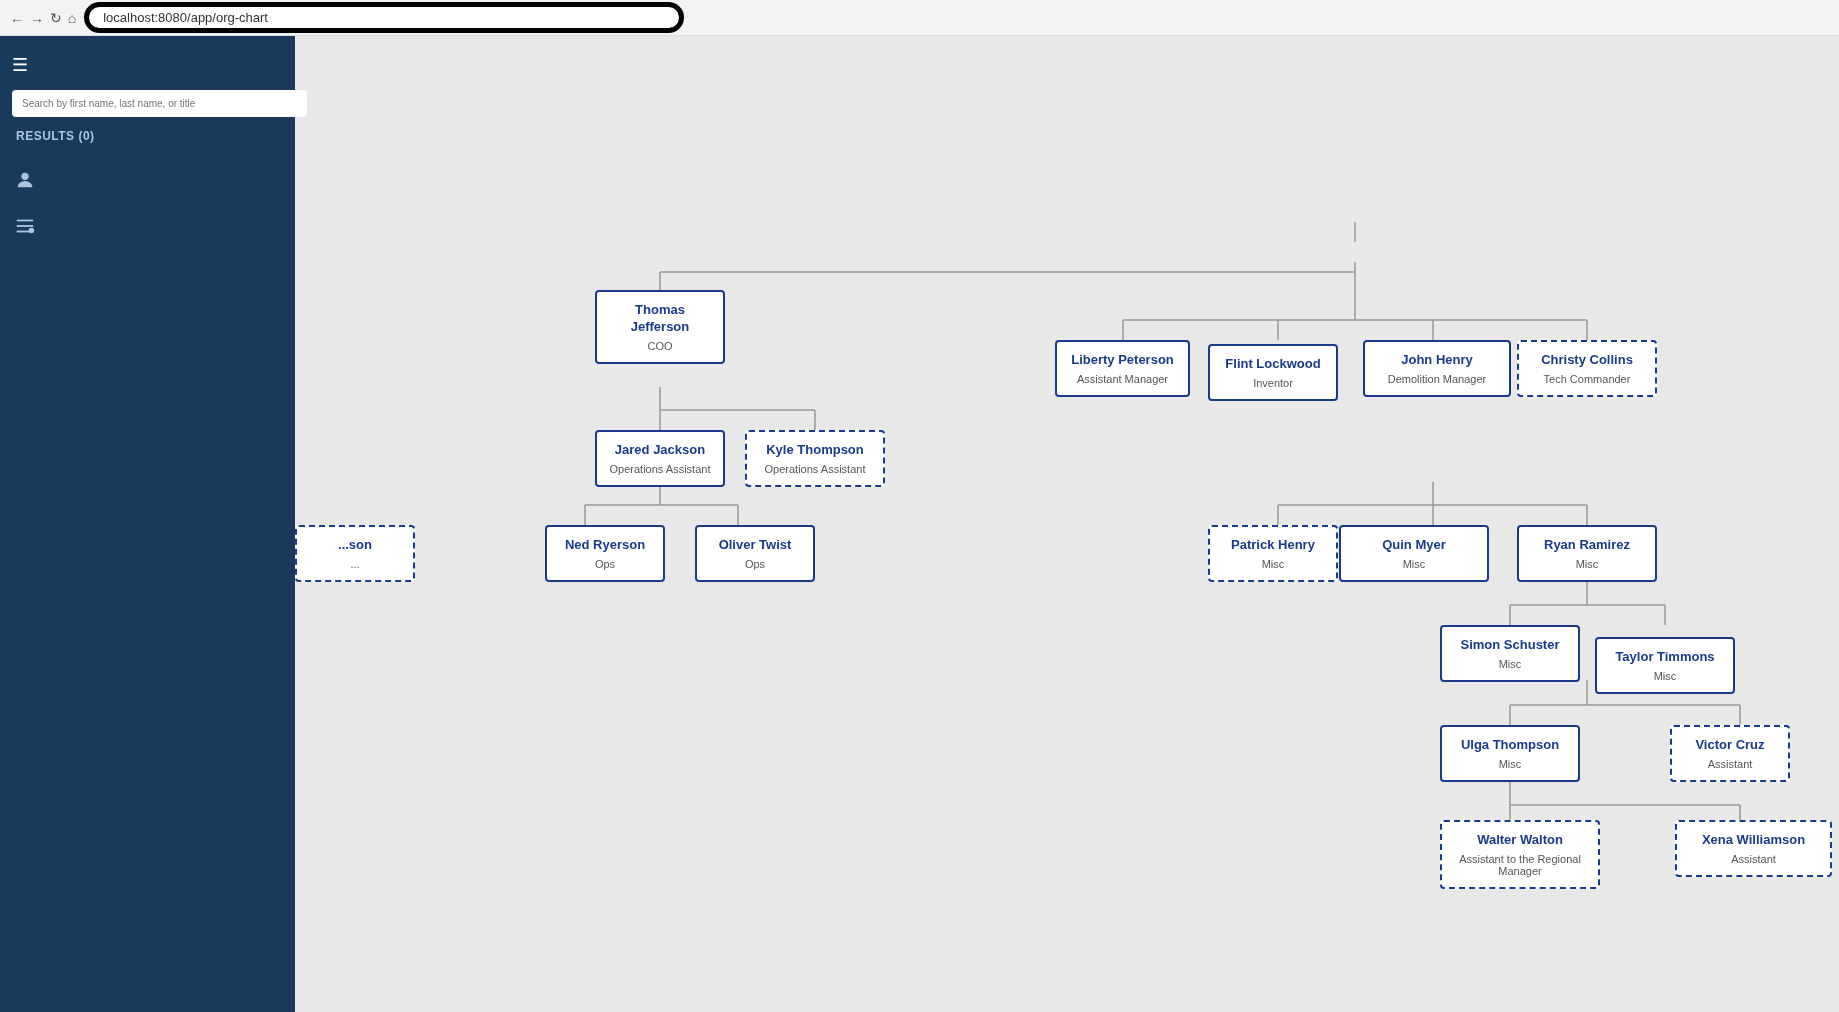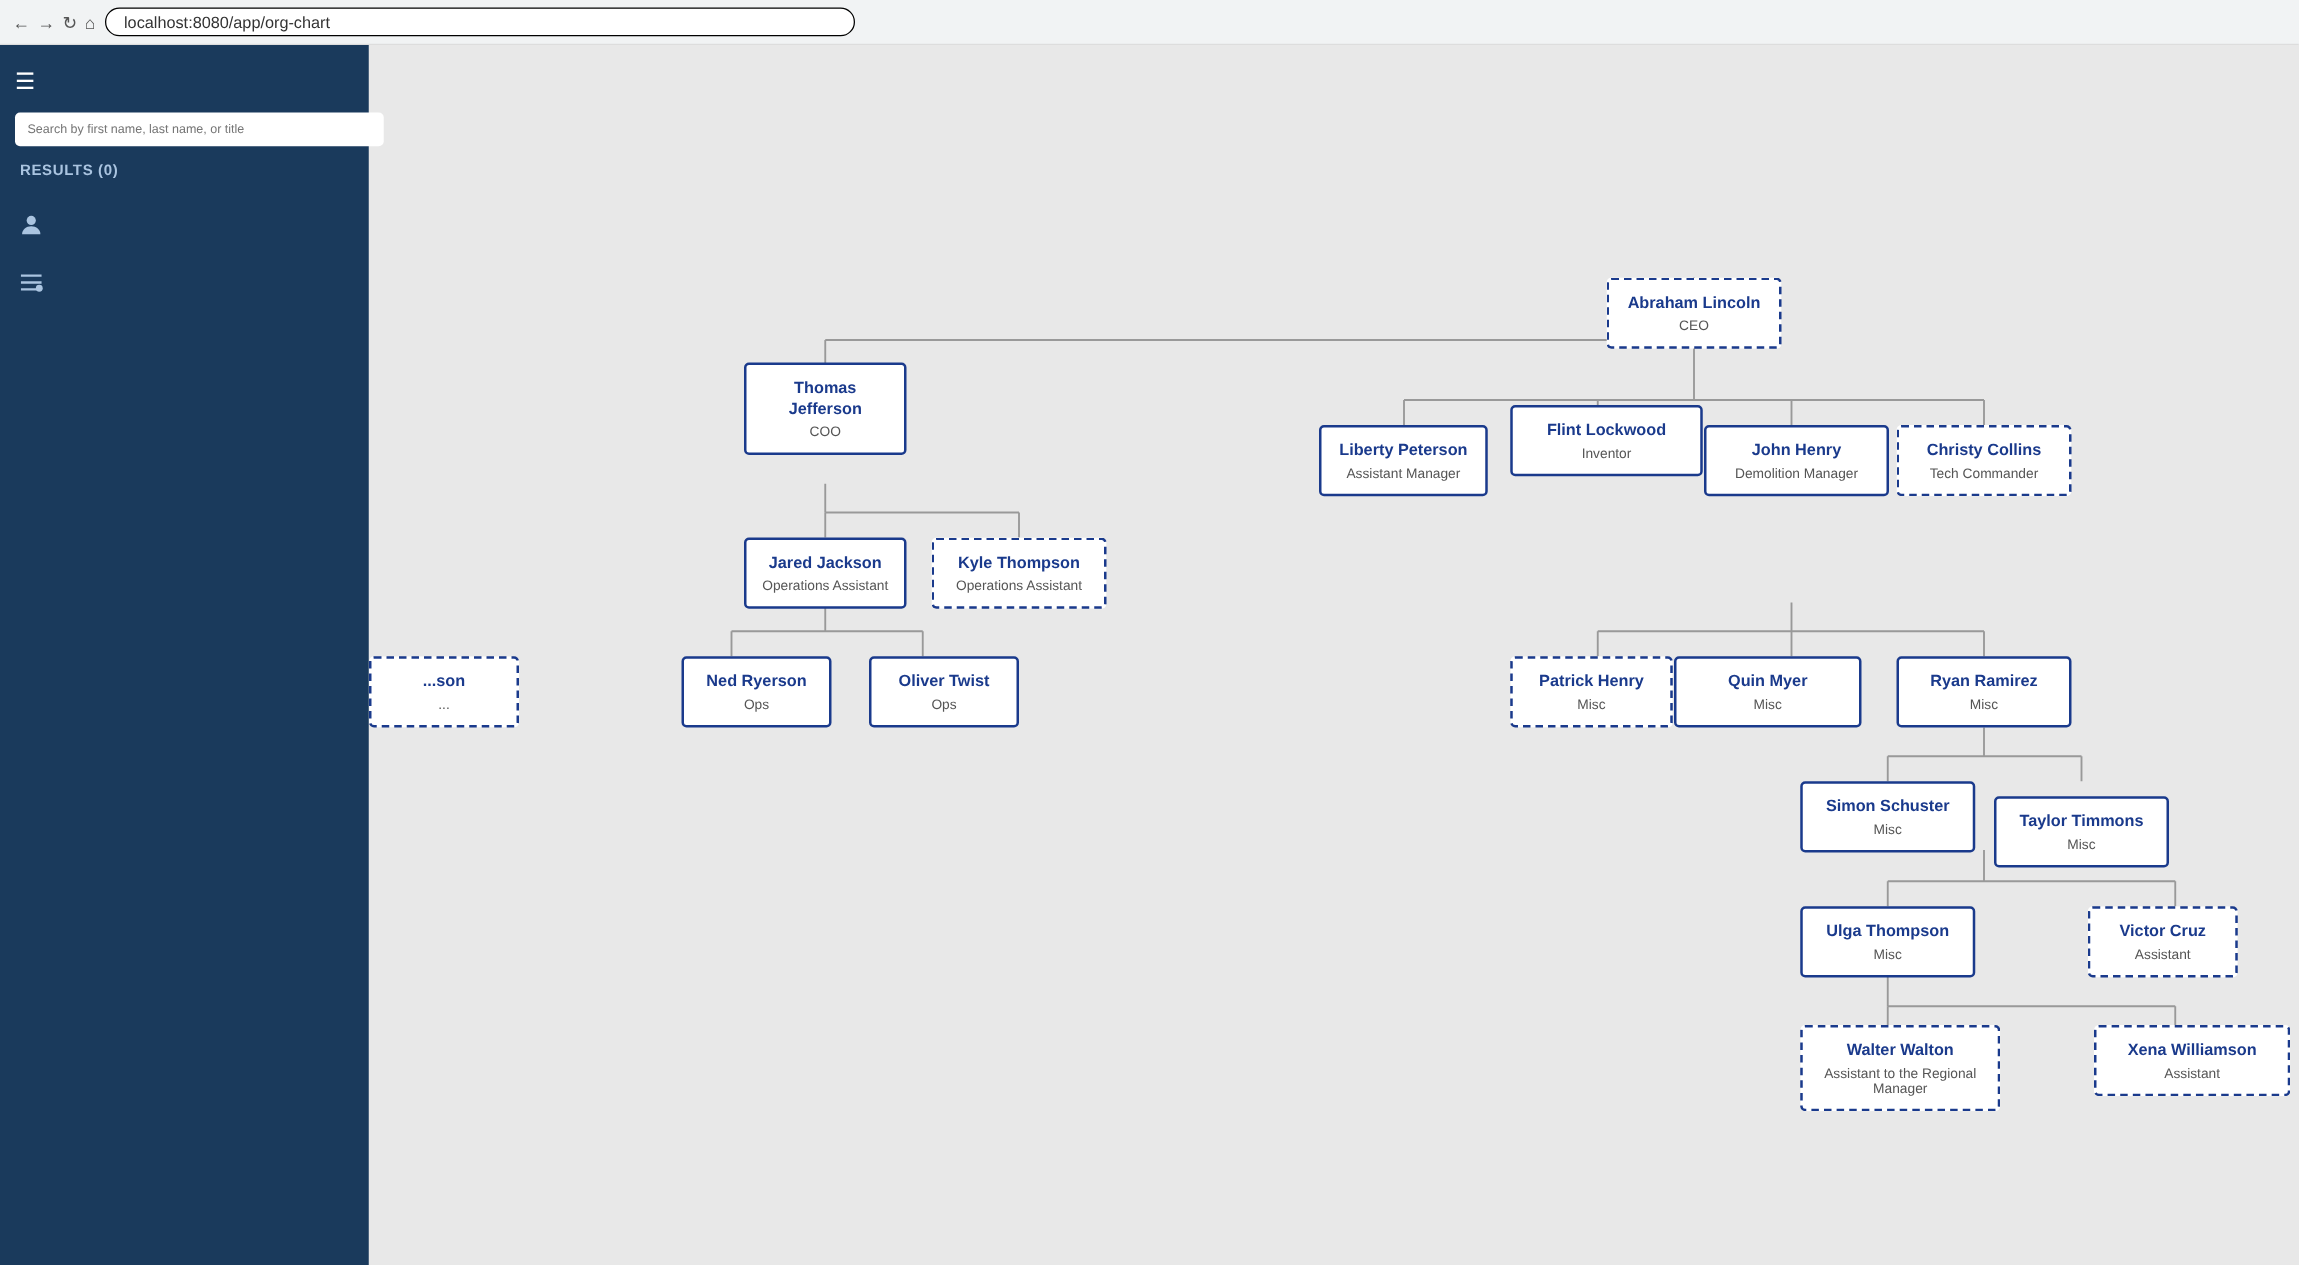--- a/index.html
+++ b/index.html
@@ -82,21 +82,21 @@
       gap: 8px;
       z-index: 100;
       font-size: 13px;
     }
     .browser-nav { display: flex; gap: 6px; color: #555; }
     .browser-nav span { cursor: pointer; font-size: 14px; }
     .url-bar {
       flex: 1;
       max-width: 600px;
       background: white;
-      border: 1px solid #000000;
+      border: 5px solid #000000;
       border-radius: 20px;
       padding: 3px 14px;
       font-size: 13px;
       color: #333;
     }
 
     
     .org-container {
       margin-top: 36px;
       padding: 20px;
@@ -228,24 +228,20 @@
       <line x1="1215" y1="633" x2="1445" y2="633"></line>
       <line x1="1215" y1="633" x2="1215" y2="653"></line>
       <line x1="1445" y1="633" x2="1445" y2="653"></line>
 
       <line x1="1215" y1="708" x2="1215" y2="733"></line>
       <line x1="1215" y1="733" x2="1445" y2="733"></line>
       <line x1="1215" y1="733" x2="1215" y2="748"></line>
       <line x1="1445" y1="733" x2="1445" y2="748"></line>
     </svg>
 
-    <div class="org-node dashed" style="left:990px; top:150px; width:140px;">
-      <div class="node-name">Abraham Lincoln</div>
-      <div class="node-title">CEO</div>
-    </div>
 
     <div class="org-node" style="left:300px; top:218px; width:130px;">
       <div class="node-name">Thomas Jefferson</div>
       <div class="node-title">COO</div>
     </div>
 
     <div class="org-node" style="left:300px; top:358px; width:130px;">
       <div class="node-name">Jared Jackson</div>
       <div class="node-title">Operations Assistant</div>
     </div>
@@ -268,21 +264,21 @@
     <div class="org-node" style="left:400px; top:453px; width:120px;">
       <div class="node-name">Oliver Twist</div>
       <div class="node-title">Ops</div>
     </div>
 
     <div class="org-node" style="left:760px; top:268px; width:135px;">
       <div class="node-name">Liberty Peterson</div>
       <div class="node-title">Assistant Manager</div>
     </div>
 
-    <div class="org-node" style="left:913px; top:252px; width:154px;">
+    <div class="org-node" style="left:913px; top:272px; width:130px;">
       <div class="node-name">Flint Lockwood</div>
       <div class="node-title">Inventor</div>
     </div>
 
     <div class="org-node" style="left:1068px; top:268px; width:148px;">
       <div class="node-name">John Henry</div>
       <div class="node-title">Demolition Manager</div>
     </div>
 
     <div class="org-node dashed" style="left:1222px; top:268px; width:140px;">

